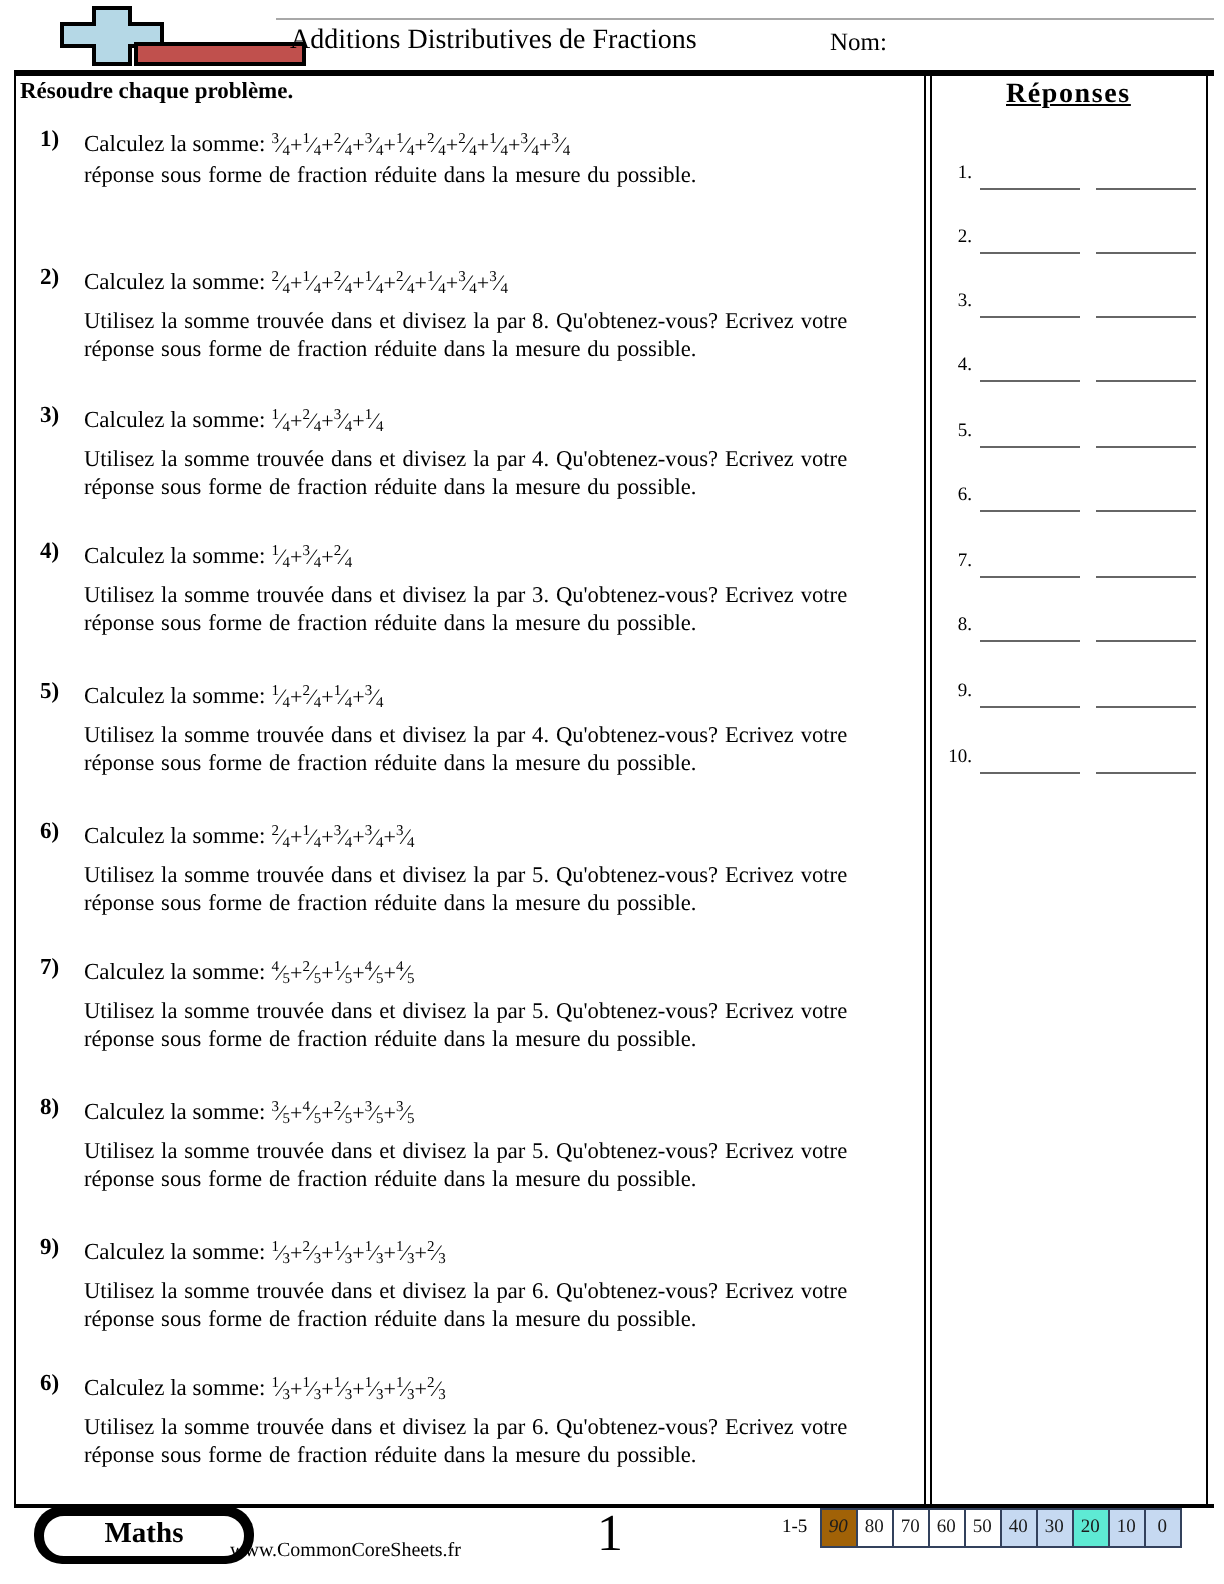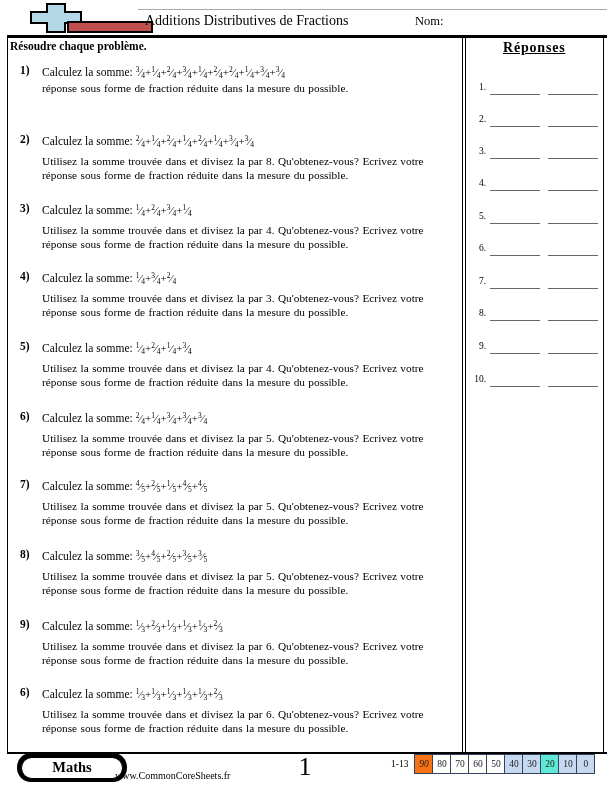--- a/index.html
+++ b/index.html
@@ -212,22 +212,22 @@
         <span class="blank b2" style="border-bottom-color: rgb(102, 102, 102);"></span>
       </div>
     </div>
 
   <div class="badge">
     <div class="badge-inner">Maths</div>
   </div>
   <div class="url">www.CommonCoreSheets.fr</div>
   <div class="pagenum">1</div>
   <div class="score" id="score">
-    <span class="score-label">1-13</span>
-  <span class="score-cell" style="border: 1px solid rgb(51, 65, 92); background: #f97316; font-style: italic;">90</span>
+    <span class="score-label">1-5</span>
+  <span class="score-cell" style="border: 1px solid rgb(51, 65, 92); background: #a16207; font-style: italic;">90</span>
       <span class="score-cell" style="border: 1px solid rgb(51, 65, 92); background: rgb(255, 255, 255);">80</span>
       <span class="score-cell" style="border: 1px solid rgb(51, 65, 92); background: rgb(255, 255, 255); text-align: center;">70</span>
       <span class="score-cell" style="border: 1px solid rgb(51, 65, 92); background: rgb(255, 255, 255);">60</span>
       <span class="score-cell" style="border: 1px solid rgb(51, 65, 92); background: rgb(255, 255, 255);">50</span>
       <span class="score-cell" style="border: 1px solid rgb(51, 65, 92); background: rgb(198, 217, 241);">40</span>
       <span class="score-cell" style="border: 1px solid rgb(51, 65, 92); background: rgb(198, 217, 241);">30</span>
       <span class="score-cell" style="border: 1px solid rgb(51, 65, 92); background: #5eead4;">20</span>
       <span class="score-cell" style="border: 1px solid rgb(51, 65, 92); background: rgb(198, 217, 241);">10</span>
       <span class="score-cell" style="border: 1px solid rgb(51, 65, 92); background: rgb(198, 217, 241);">0</span>
     </div>

